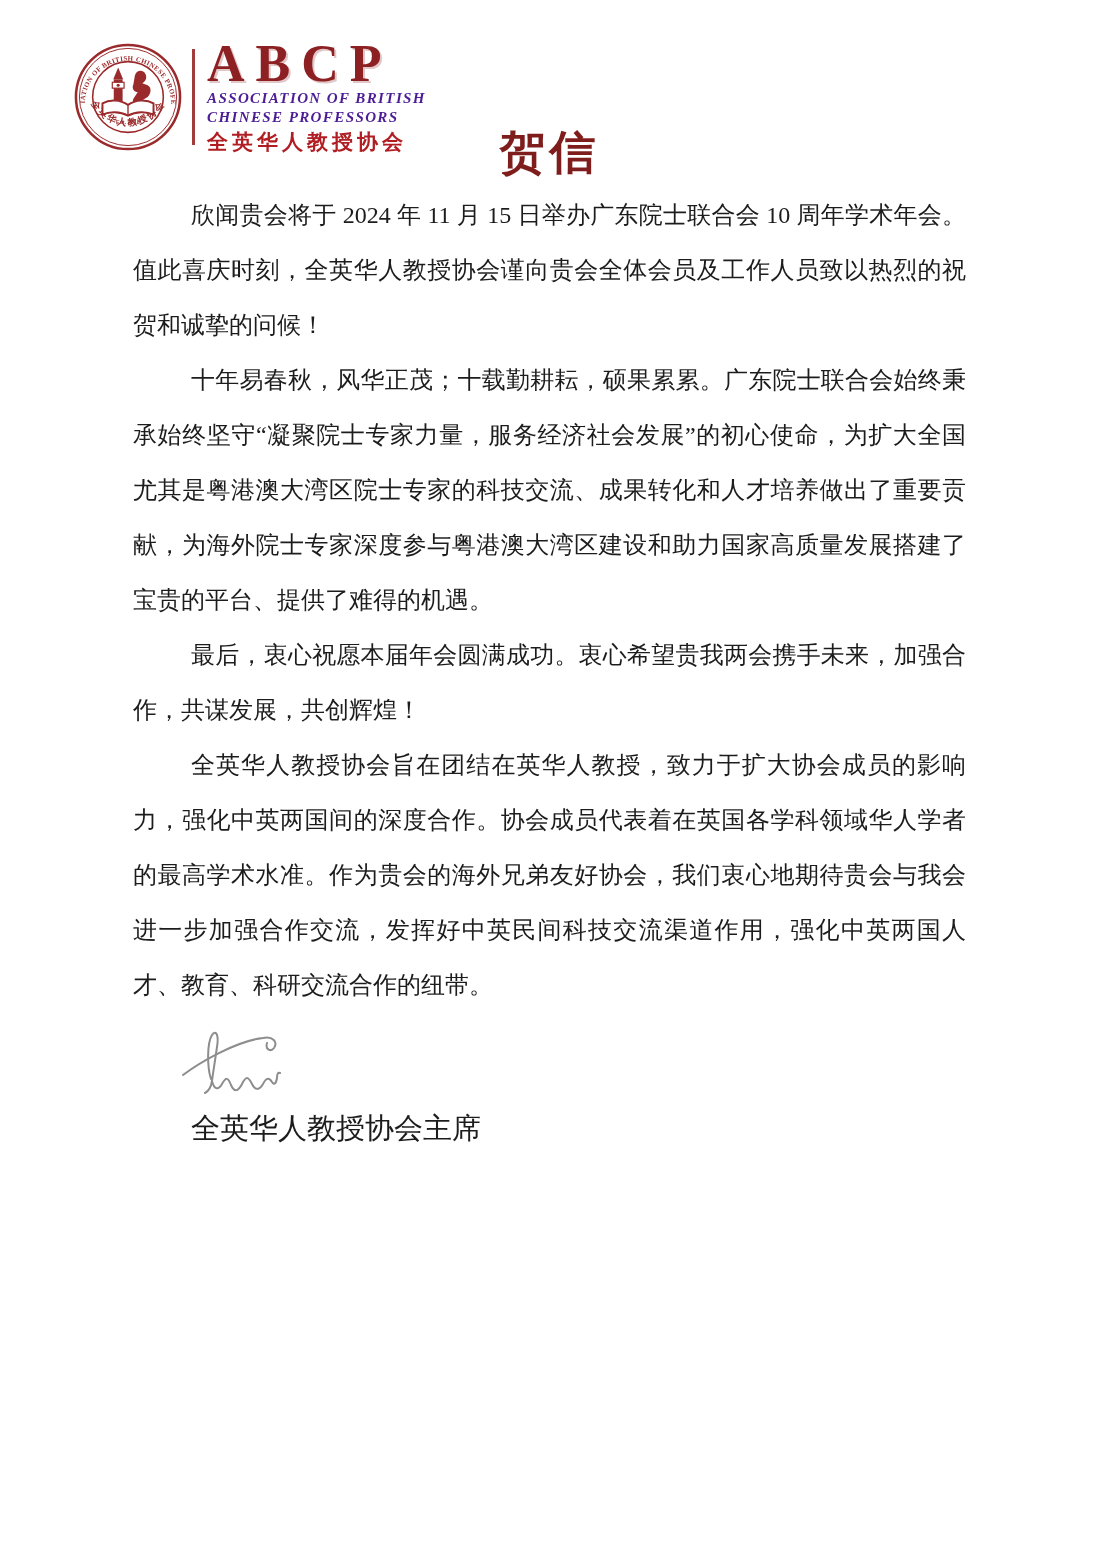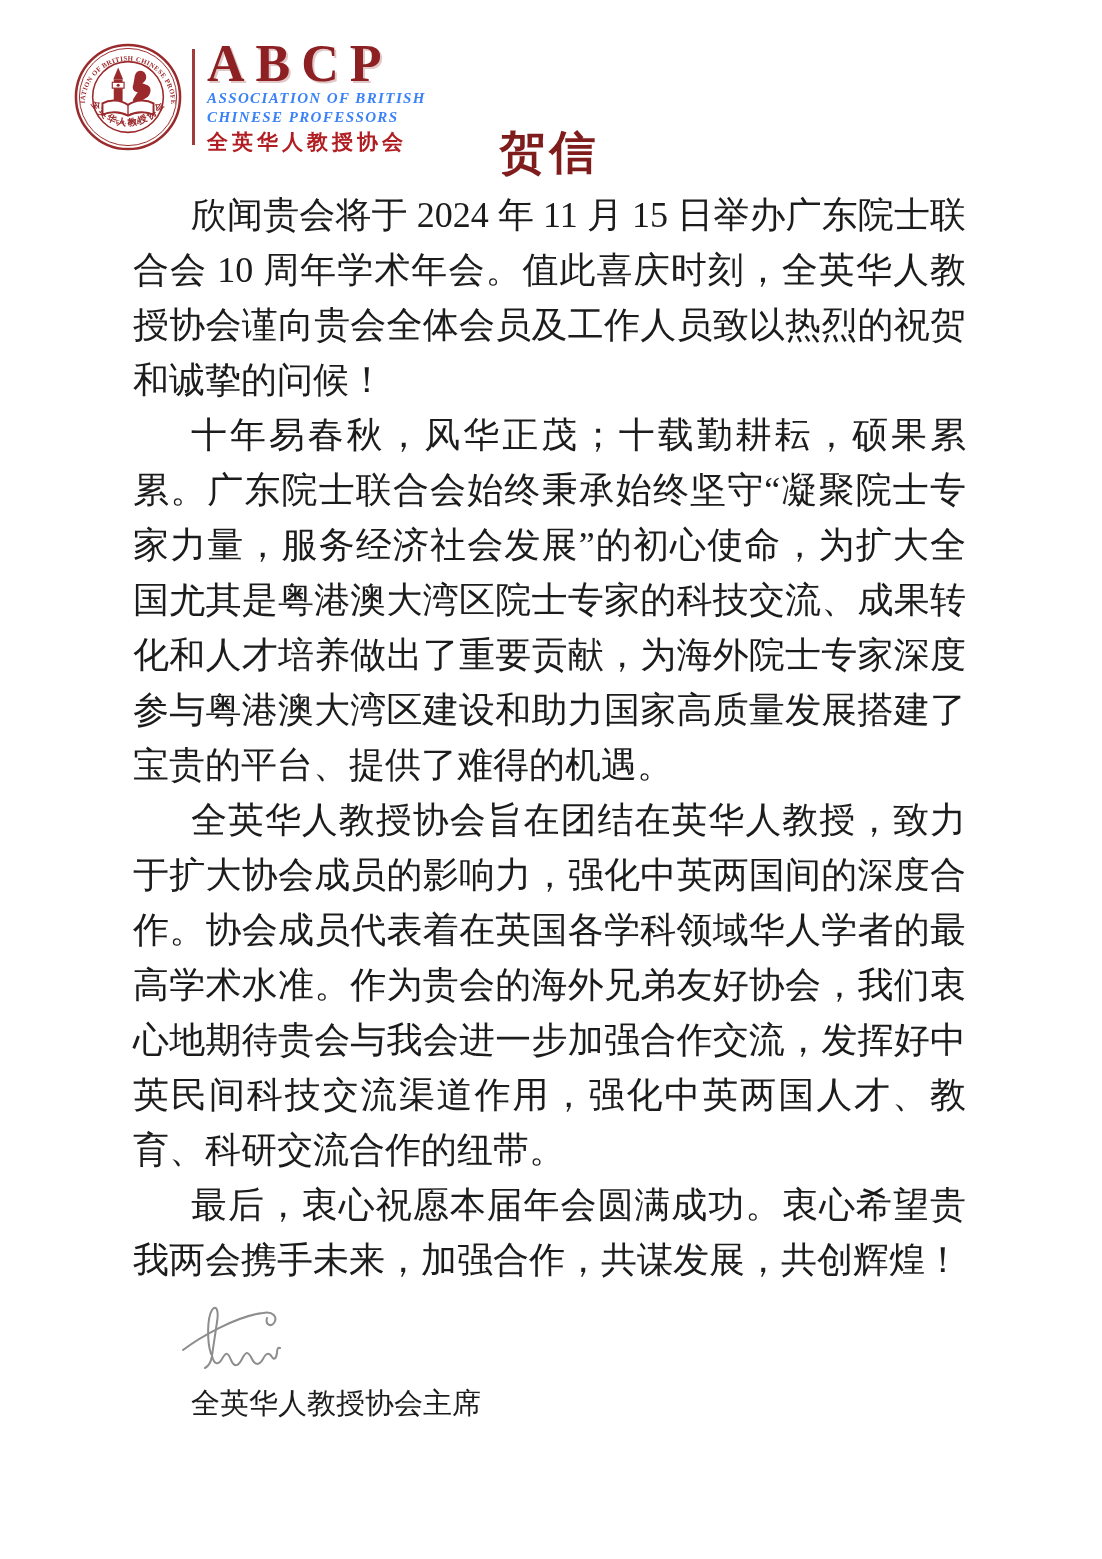--- a/index.html
+++ b/index.html
@@ -36,21 +36,21 @@
     line-height: 50px;
     color: #8d2022;
     letter-spacing: 11px;
     text-shadow: 2px 2px 0 rgba(141, 32, 34, 0.25);
   }
   .logo-en {
     font-style: italic;
     font-size: 15px;
     line-height: 19px;
     letter-spacing: 1.4px;
-    color: #3b82f6;
+    color: #4c1d95;
     font-weight: 600;
   }
   .logo-zh {
     margin-top: 2px;
     font-size: 21px;
     line-height: 26px;
     font-weight: 700;
     color: #b01e23;
     letter-spacing: 4px;
   }
@@ -70,21 +70,21 @@
     color: #7f1d1d;
     letter-spacing: 4px;
   }
   .salutation {
     margin: 18px 0 0 0;
     font-size: 29px;
     line-height: 55px;
   }
   .para {
     margin: 0;
-    font-size: 36px;
+    font-size: 24px;
     line-height: 55px;
     text-align: justify;
     text-indent: 58px;
   }
   .sig-svg { display: block; margin: 16px 0 0 48px; }
   .sig-line {
     margin: 0;
     font-size: 29px;
     line-height: 55px;
     text-indent: 58px;
@@ -141,22 +141,22 @@
     </div>
   </header>
 
   <main class="content">
 
     <h1 class="letter-title">贺信</h1>
 
 
     <p class="para">欣闻贵会将于 2024 年 11 月 15 日举办广东院士联合会 10 周年学术年会。值此喜庆时刻，全英华人教授协会谨向贵会全体会员及工作人员致以热烈的祝贺和诚挚的问候！</p>
     <p class="para">十年易春秋，风华正茂；十载勤耕耘，硕果累累。广东院士联合会始终秉承始终坚守“凝聚院士专家力量，服务经济社会发展”的初心使命，为扩大全国尤其是粤港澳大湾区院士专家的科技交流、成果转化和人才培养做出了重要贡献，为海外院士专家深度参与粤港澳大湾区建设和助力国家高质量发展搭建了宝贵的平台、提供了难得的机遇。</p>
+    <p class="para">最后，衷心祝愿本届年会圆满成功。衷心希望贵我两会携手未来，加强合作，共谋发展，共创辉煌！</p>
     <p class="para">全英华人教授协会旨在团结在英华人教授，致力于扩大协会成员的影响力，强化中英两国间的深度合作。协会成员代表着在英国各学科领域华人学者的最高学术水准。作为贵会的海外兄弟友好协会，我们衷心地期待贵会与我会进一步加强合作交流，发挥好中英民间科技交流渠道作用，强化中英两国人才、教育、科研交流合作的纽带。</p>
-    <p class="para">最后，衷心祝愿本届年会圆满成功。衷心希望贵我两会携手未来，加强合作，共谋发展，共创辉煌！</p>
 
     <svg class="sig-svg" width="120" height="72" viewBox="0 0 120 72" aria-hidden="true">
       <g fill="none" stroke="#8d8d8d" stroke-width="2" stroke-linecap="round">
         <path d="M2 46 C18 34 55 12 82 9 C92 7 97 13 93 19 C90 23 84 21 86 14"></path>
         <path d="M30 50 C26 38 26 14 31 6 C35 0 38 6 36 18 C34 32 32 44 31 52 C30 58 28 62 24 64"></path>
         <path d="M31 52 C33 60 37 62 41 55 C45 48 47 48 50 56 C53 63 57 63 61 55 C65 47 67 47 71 55 C74 61 78 62 82 55 C85 49 88 48 91 53 C93 56 95 55 96 49 C96 45 97 43 99 44"></path>
       </g>
     </svg>
 
     <p class="sig-line">全英华人教授协会主席</p>

